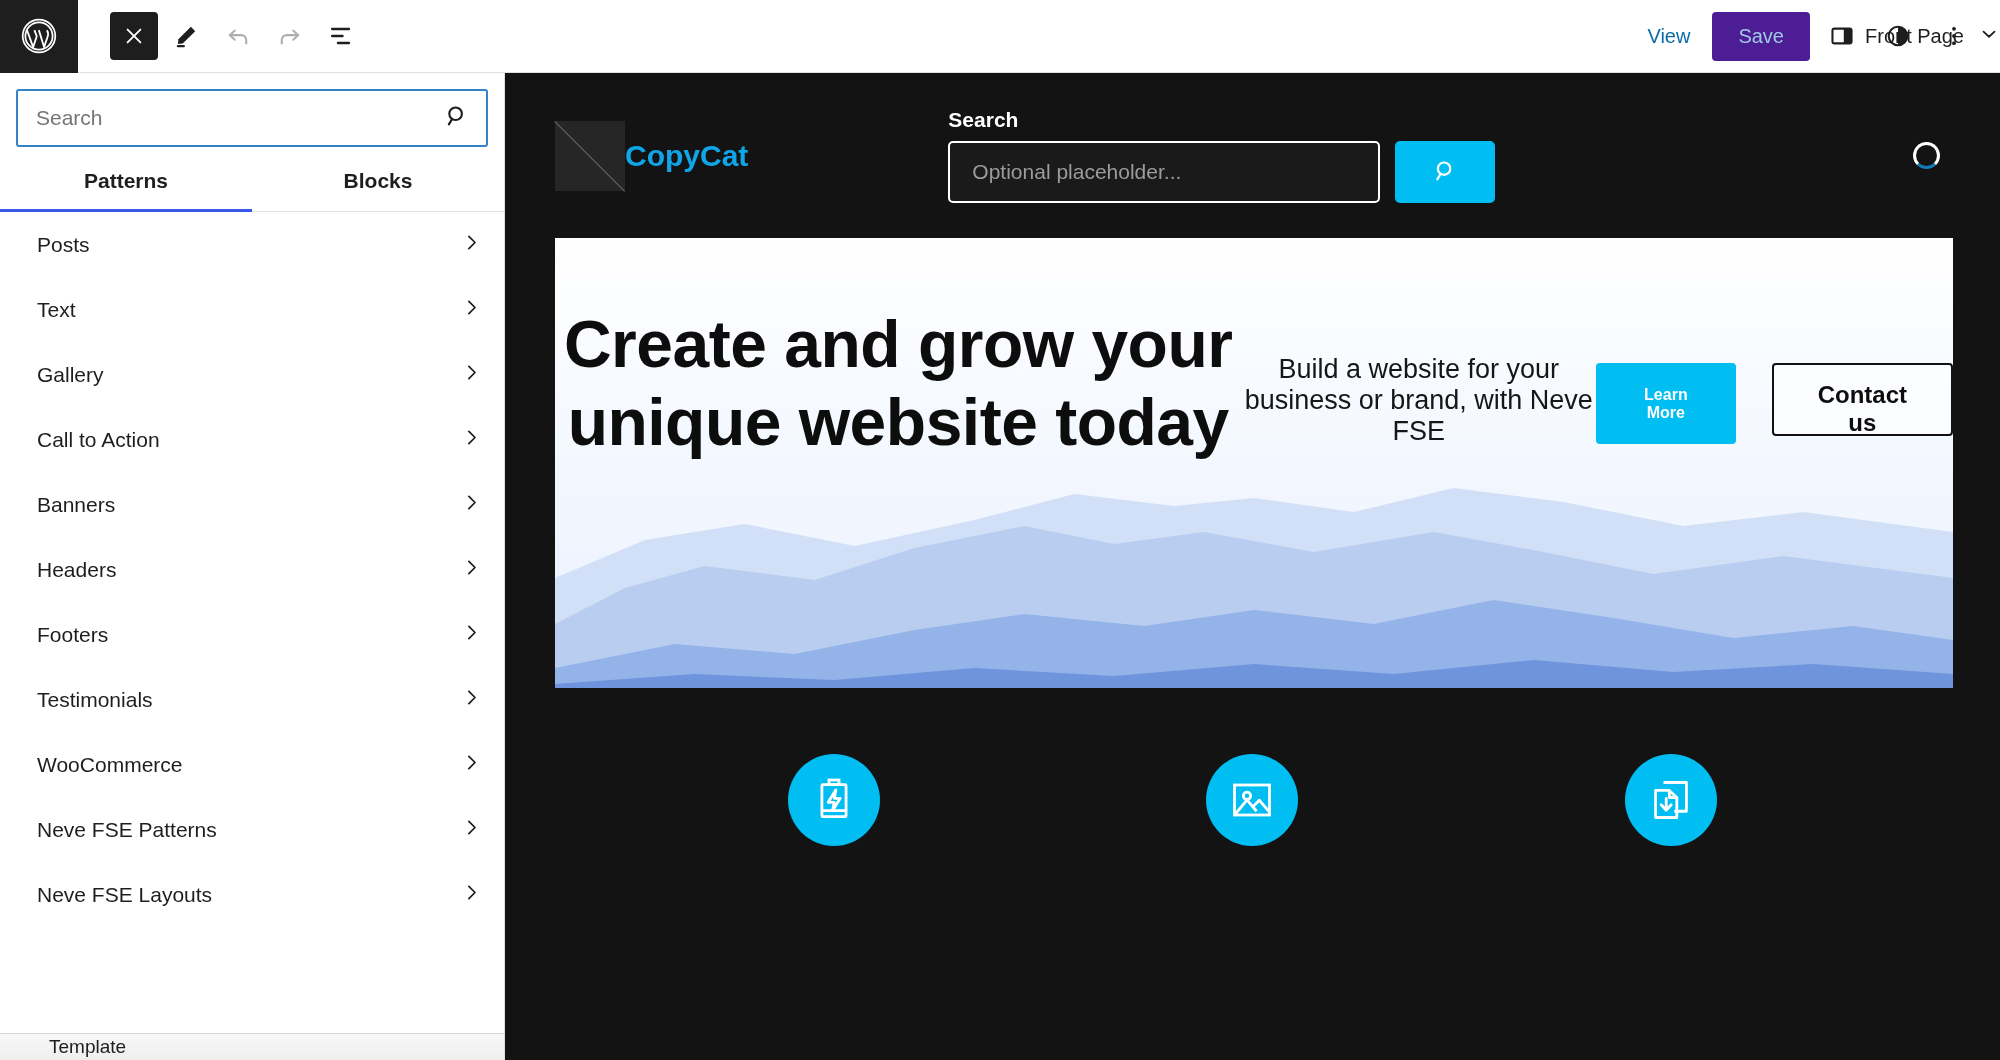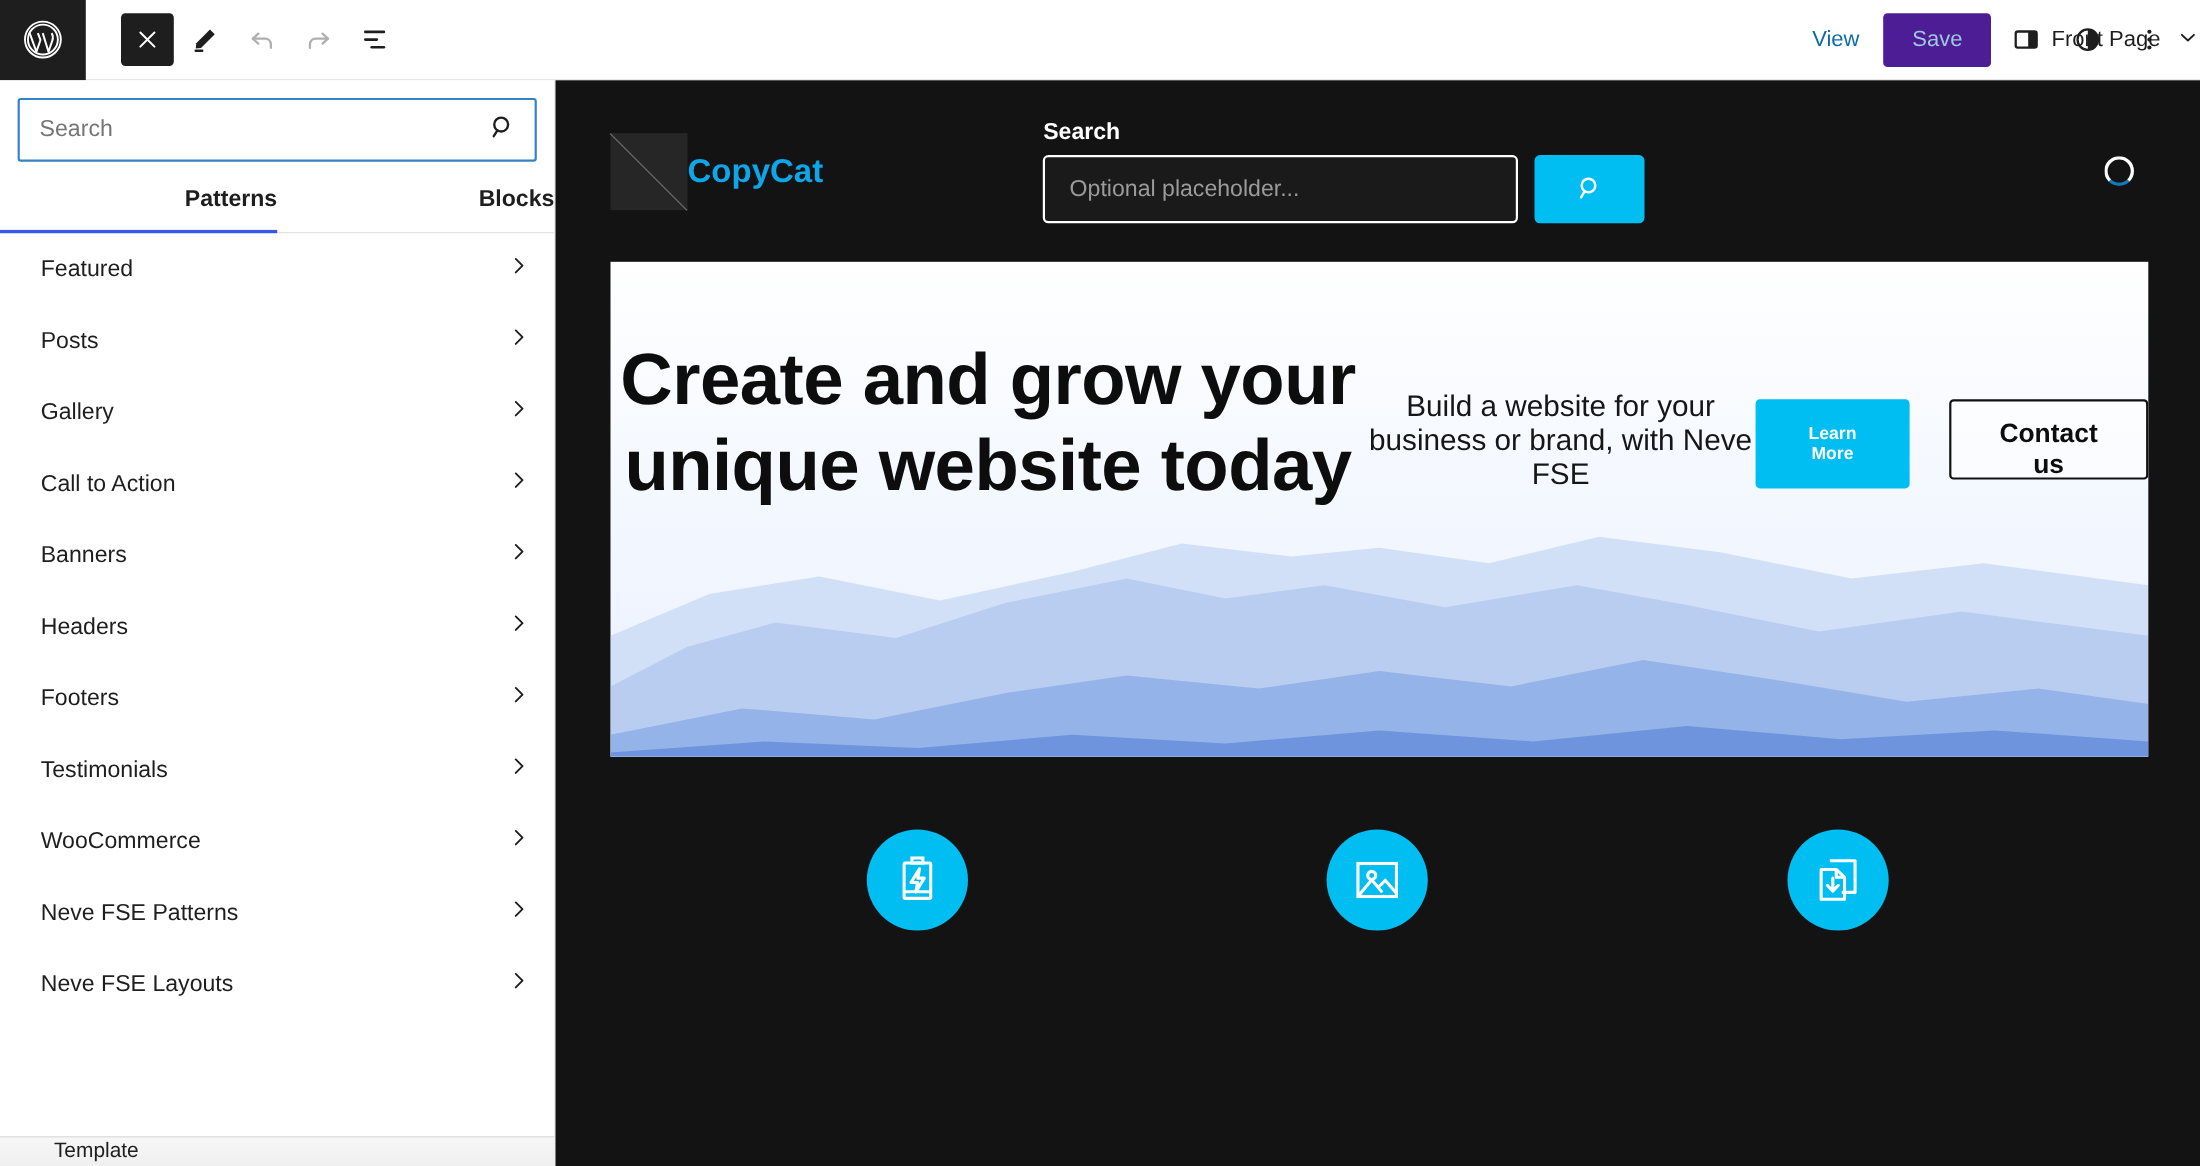--- a/index.html
+++ b/index.html
@@ -78,21 +78,21 @@
   .search-box input {
     border: none; outline: none; background: transparent;
     font-family: inherit; font-size: 21px; color: #1e1e1e;
     padding: 0 54px 0 18px; width: 100%; height: 100%;
   }
   .search-box input::placeholder { color: #757575; }
   .search-box .mag { position: absolute; right: 16px; top: 50%; transform: translateY(-50%); }
 
   .tabs { display: flex; margin-top: 22px; border-bottom: 1px solid #e0e0e0; }
   .tab {
-    flex: 1; text-align: right; padding: 0 0 18px 0;
+    flex: 1; text-align: center; padding: 0 0 18px 0;
     font-size: 21px; color: #1e1e1e; font-weight: 600;
     cursor: pointer; position: relative; background: none; border: none;
     font-family: inherit;
   }
   .tab:nth-child(1) { padding-left: 0; }
   .tab span.lbl { display: block; padding-left: 0; }
   .tab.active::after {
     content: ""; position: absolute; left: 0; right: 0; bottom: -1px;
     height: 3px; background: #3858e9;
   }
@@ -311,29 +311,29 @@
     <button class="tab active tab-a">
       <span class="lbl">Patterns</span>
     </button>
     <button class="tab">
       <span class="lbl">Blocks</span>
     </button>
   </div>
 
   <div class="cat-list">
     <button class="cat-item">
-      <span>Featured</span>
-      <span>
-        <svg width="21" height="21" viewBox="0 0 24 24" fill="none" stroke="#1e1e1e" stroke-width="2" stroke-linecap="round" stroke-linejoin="round">
-            <path d="M9 5 L16 12 L9 19"></path>
-          </svg>
-      </span>
-    </button>
-    <button class="cat-item">
       <span>Posts</span>
+      <span>
+        <svg width="21" height="21" viewBox="0 0 24 24" fill="none" stroke="#1e1e1e" stroke-width="2" stroke-linecap="round" stroke-linejoin="round">
+            <path d="M9 5 L16 12 L9 19"></path>
+          </svg>
+      </span>
+    </button>
+    <button class="cat-item">
+      <span>Text</span>
       <span>
         <svg width="21" height="21" viewBox="0 0 24 24" fill="none" stroke="#1e1e1e" stroke-width="2" stroke-linecap="round" stroke-linejoin="round">
             <path d="M9 5 L16 12 L9 19"></path>
           </svg>
       </span>
     </button>
     <button class="cat-item">
       <span>Gallery</span>
       <span>
         <svg width="21" height="21" viewBox="0 0 24 24" fill="none" stroke="#1e1e1e" stroke-width="2" stroke-linecap="round" stroke-linejoin="round">

